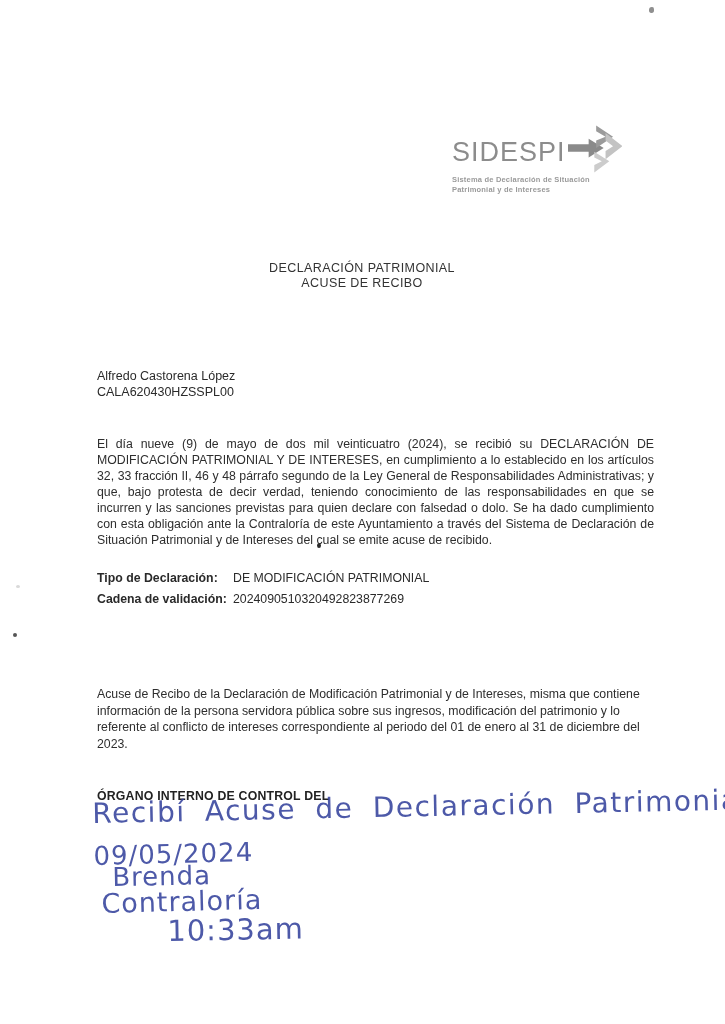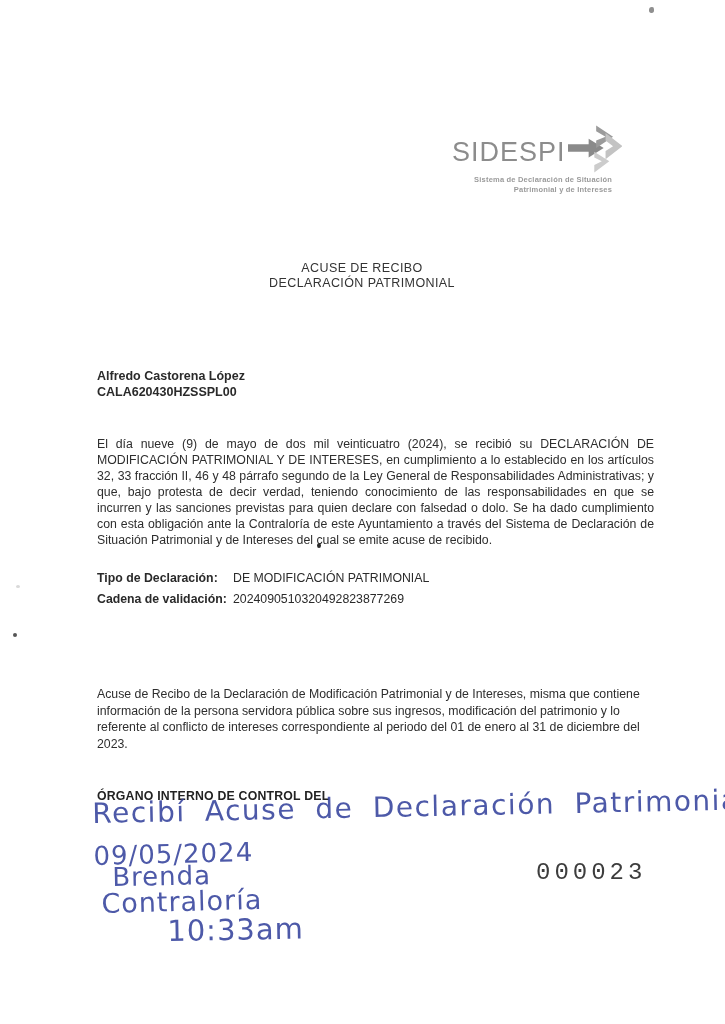--- a/index.html
+++ b/index.html
@@ -10,33 +10,33 @@
   }
   
   .logo{position:absolute;left:452px;top:130px;width:170px;}
   .logo-row{display:flex;align-items:center;}
   .logo-text{
     font-size:27px;font-weight:400;letter-spacing:1px;
     color:#8c8c8c;line-height:30px;
   }
   .logo-arrows{margin-left:2px;margin-top:-6px;}
   .logo-sub{
-    margin-top:1px;text-align:right;width:160px;
+    margin-top:1px;text-align:left;width:160px;
     font-size:7.5px;font-weight:700;color:#9a9a9a;line-height:9.5px;
     letter-spacing:.2px;
   }
   
   .doc-title{
     position:absolute;left:212px;top:261px;width:300px;
     text-align:center;font-size:12.5px;line-height:15px;
     letter-spacing:.4px;color:#333;
   }
   
   .recipient{position:absolute;left:97px;top:369px;font-size:12.5px;line-height:15.5px;}
-  .bold{font-weight:700;}
+  .bold{font-weight:400;}
   
   .para{position:absolute;left:97px;margin:0;font-size:12.3px;color:#2e2e2e;}
   .para1{top:436px;width:557px;line-height:16px;text-align:justify;}
   .para2{top:686px;width:552px;line-height:16.6px;text-align:left;}
   
   .fields{position:absolute;left:97px;top:567px;font-size:12.3px;}
   .field-row{display:flex;height:21px;align-items:center;}
   .field-label{width:136px;font-weight:700;}
   .field-value{white-space:nowrap;}
   
@@ -89,22 +89,22 @@
         <polygon points="28,28 44,38 28,50 28,42 36,38 28,34" fill="#cccccc"></polygon>
       </svg>
     </div>
     <div class="logo-sub">
       <div>Sistema de Declaración de Situación</div>
       <div>Patrimonial y de Intereses</div>
     </div>
   </div>
 
   <div class="doc-title">
+    <div>DECLARACIÓN PATRIMONIAL</div>
     <div>ACUSE DE RECIBO</div>
-    <div>DECLARACIÓN PATRIMONIAL</div>
   </div>
 
   <div class="recipient">
     <div class="bold">Alfredo Castorena López</div>
     <div class="bold">CALA620430HZSSPL00</div>
   </div>
 
   <p class="para para1">El día nueve (9) de mayo de dos mil veinticuatro (2024), se recibió su DECLARACIÓN DE MODIFICACIÓN PATRIMONIAL Y DE INTERESES, en cumplimiento a lo establecido en los artículos 32, 33 fracción II, 46 y 48 párrafo segundo de la Ley General de Responsabilidades Administrativas; y que, bajo protesta de decir verdad, teniendo conocimiento de las responsabilidades en que se incurren y las sanciones previstas para quien declare con falsedad o dolo. Se ha dado cumplimiento con esta obligación ante la Contraloría de este Ayuntamiento a través del Sistema de Declaración de Situación Patrimonial y de Intereses del cual se emite acuse de recibido.</p>
 
   <span class="speck speck-dot"></span>
@@ -123,18 +123,17 @@
   <p class="para para2">Acuse de Recibo de la Declaración de Modificación Patrimonial y de Intereses, misma que contiene información de la persona servidora pública sobre sus ingresos, modificación del patrimonio y lo referente al conflicto de intereses correspondiente al periodo del 01 de enero al 31 de diciembre del 2023.</p>
 
   <div class="organ">ÓRGANO INTERNO DE CONTROL DEL</div>
 
   <span class="hand hand-1" style="color: rgb(53, 67, 157);">Recibí Acuse de Declaración Patrimonial</span>
   <span class="hand hand-2" style="color: rgb(53, 67, 157);">09/05/2024</span>
   <span class="hand hand-3" style="color: rgb(53, 67, 157);">Brenda</span>
   <span class="hand hand-4" style="color: rgb(53, 67, 157);">Contraloría</span>
   <span class="hand hand-5" style="color: rgb(53, 67, 157);">10:33am</span>
 
-  <div class="stamp">000023</div>
 
   <span class="speck speck-l1"></span>
   <span class="speck speck-l2"></span>
 
 </div>
 
 </body></html>

